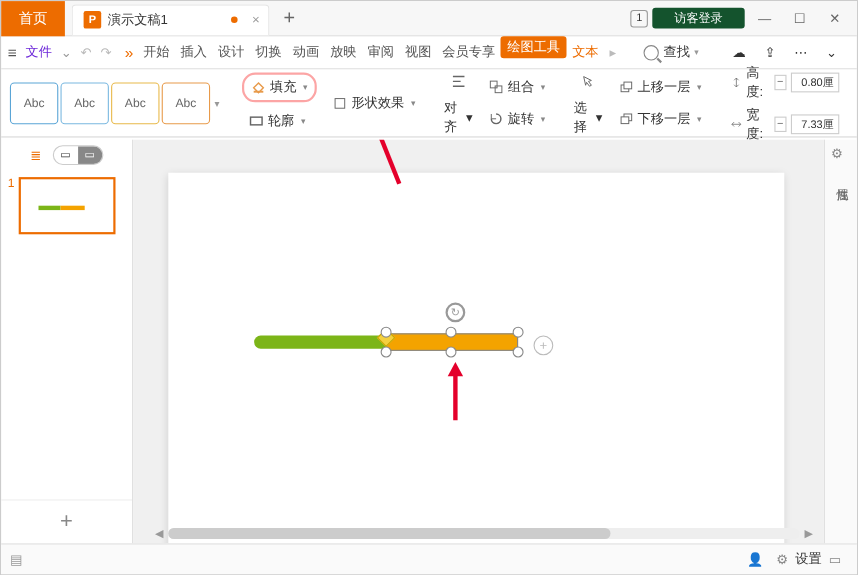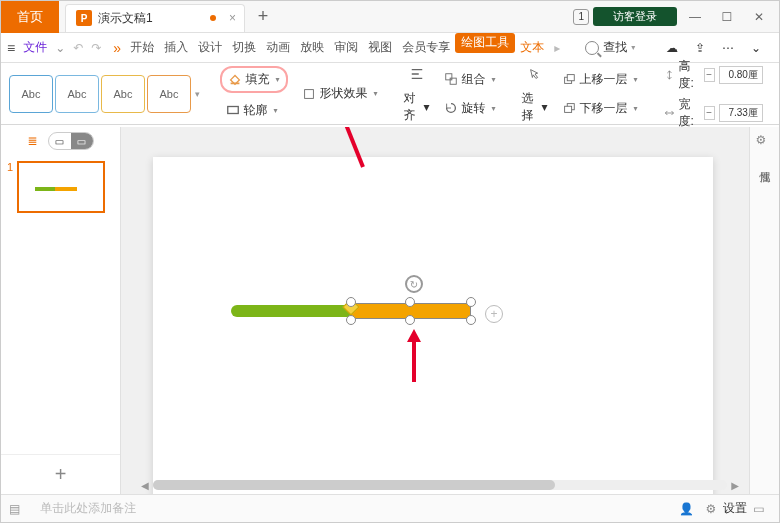--- a/index.html
+++ b/index.html
@@ -315,19 +315,18 @@
 <div class="hscroll">
   <span class="arr">◀</span>
   <div class="track">
       <div class="thumb"></div>
     </div>
   <span class="arr">▶</span>
 </div>
 
 <div class="statusbar">
   <span style="color:#999">▤</span>
-  <span class="notes-lbl">单击此处添加备注</span>
   <div class="spacer"></div>
   <span class="s-icon">👤</span>
   <span class="s-icon">⚙</span>
   <span>设置</span>
   <span class="s-icon">▭</span>
 </div>
 
 </body></html>

